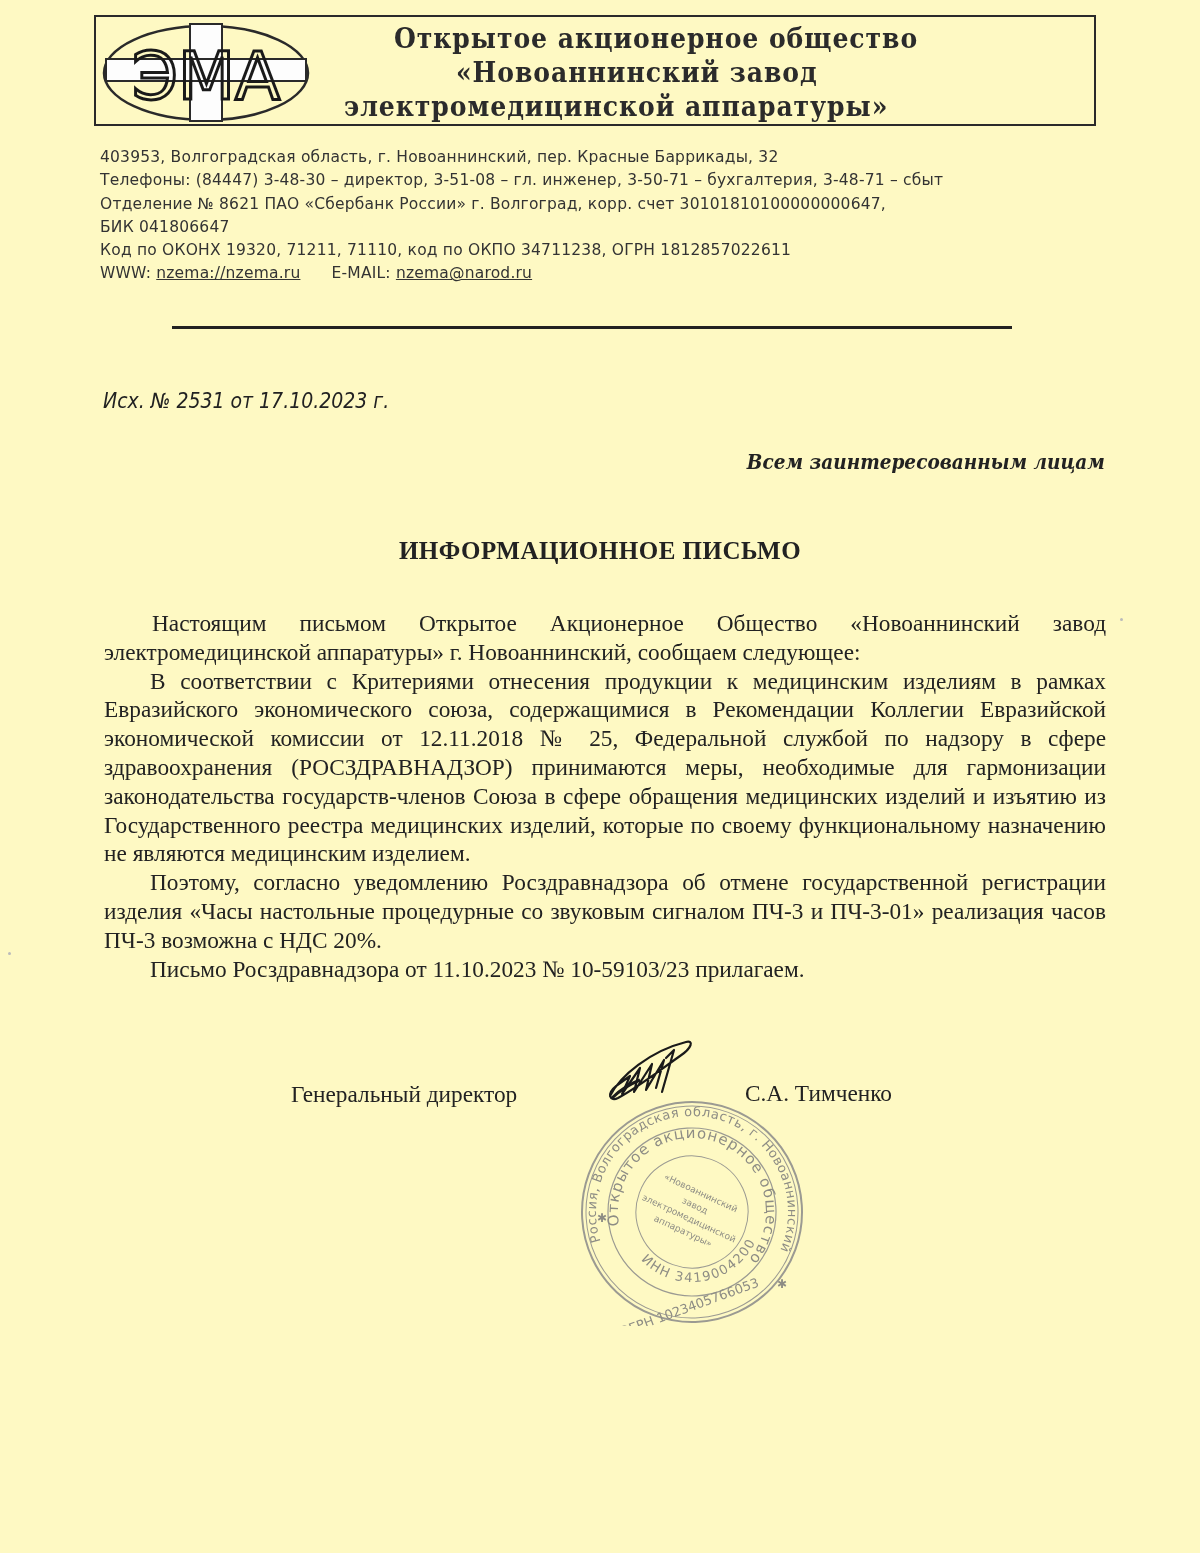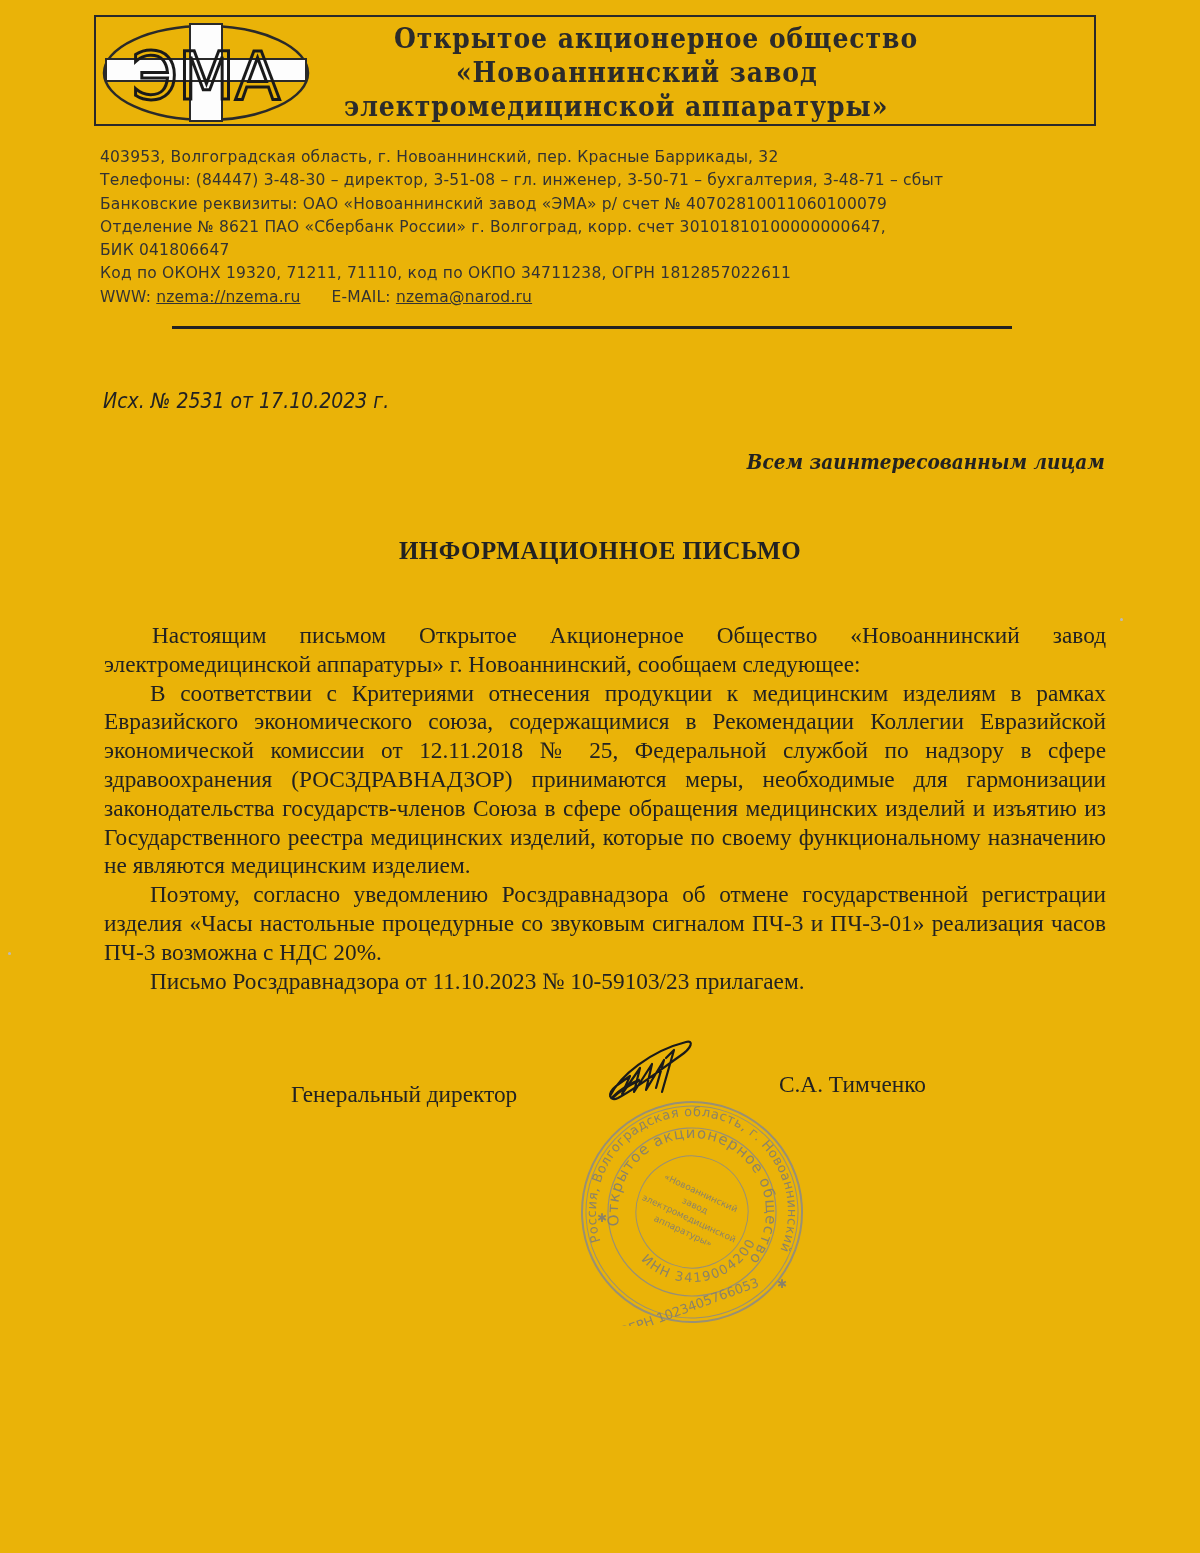--- a/index.html
+++ b/index.html
@@ -1,17 +1,17 @@
 <!DOCTYPE html>
 <html><head>
 <meta charset="utf-8">
 <style>
   html, body { margin: 0; padding: 0; background: #ffffff; }
   body { width: 1200px; height: 1553px; position: relative; overflow: hidden; color: #1a1a1a; }
-  .page { position: absolute; left: 0; top: 0; width: 1200px; height: 1553px; background: #eab308; text-decoration: underline; }
+  .page { position: absolute; left: 0; top: 0; width: 1200px; height: 1553px; background: #fef9c3; text-decoration: underline; }
 
   
   .lh-box { position: absolute; left: 94px; top: 15px; width: 1002px; height: 111px; border: 2px solid #2a2a2a; box-sizing: border-box; }
   .logo { position: absolute; left: 4px; top: 2px; width: 212px; height: 104px; }
   .lh-title { position: absolute; left: 220px; right: 0; top: 2px; font-family: "DejaVu Serif", serif; font-weight: bold; color: #2b2b2b; letter-spacing: 1px; }
   .lh-line { position: absolute; font-size: 27px; white-space: nowrap; transform: scaleX(0.93); transform-origin: left top; }
   .lh-line1 { left: 78px; top: 4px; }
   .lh-line2 { left: 140px; top: 38px; }
   .lh-line3 { left: 28px; top: 72px; }
 
@@ -23,25 +23,25 @@
   .rule { position: absolute; left: 172px; width: 840px; top: 326px; height: 3px; background: #222; }
 
   
   .out-num { position: absolute; left: 103px; top: 389px; font-family: "DejaVu Sans", sans-serif; font-style: italic; font-size: 21px; color: #222; transform: scaleX(0.9); transform-origin: left top; }
   .addressee { position: absolute; right: 95px; top: 449px; font-family: "DejaVu Serif", serif; font-style: italic; font-weight: bold; font-size: 21px; color: #222; transform: scaleX(0.88); transform-origin: right top; }
 
   .doc-title { position: absolute; left: 0; width: 1200px; top: 537px; text-align: center; font-family: "Liberation Serif", serif; font-weight: bold; font-size: 25px; color: #222; letter-spacing: 0.5px; }
 
   .body-text { position: absolute; left: 104px; width: 1002px; top: 609px; font-family: "Liberation Serif", serif; font-size: 23.3px; line-height: 28.8px; color: #222; }
   .para { text-align: justify; text-indent: 46px; margin: 0; }
-  .para.p0 { text-indent: 48px; margin-top: 12px; }
+  .para.p0 { text-indent: 48px; }
 
   .sign-row { position: absolute; left: 0; top: 1068px; width: 1200px; height: 40px; font-family: "Liberation Serif", serif; font-size: 23.3px; color: #222; }
   .sign-pos { position: absolute; left: 291px; top: 13px; }
-  .sign-name { position: absolute; left: 745px; top: 3px; margin-left: 34px; }
+  .sign-name { position: absolute; left: 745px; top: 12px; }
   .signature { position: absolute; left: 600px; top: 1036px; width: 100px; height: 70px; }
 
   .stamp { position: absolute; left: 578px; top: 1098px; width: 228px; height: 228px; opacity: 0.85; }
   .speck { position: absolute; width: 3px; height: 3px; background: #bbb; border-radius: 50%; }
 </style>
 </head>
 <body>
 
 <div class="page">
 
@@ -57,21 +57,20 @@
     <div class="lh-title">
       <div class="lh-line lh-line1">Открытое  акционерное  общество</div>
       <div class="lh-line lh-line2">«Новоаннинский  завод</div>
       <div class="lh-line lh-line3">электромедицинской  аппаратуры»</div>
     </div>
   </div>
 
   <div class="contacts">
     <div>403953,  Волгоградская  область,  г. Новоаннинский,  пер. Красные Баррикады, 32</div>
     <div>Телефоны:  (84447)  3-48-30 – директор, 3-51-08 – гл. инженер, 3-50-71 – бухгалтерия, 3-48-71 – сбыт</div>
-    <div>Банковские реквизиты: ОАО «Новоаннинский завод «ЭМА»  р/ счет  №  40702810011060100079</div>
     <div>Отделение  № 8621 ПАО «Сбербанк России» г. Волгоград, корр. счет  30101810100000000647,</div>
     <div>БИК 041806647</div>
     <div>Код по ОКОНХ 19320, 71211, 71110, код по ОКПО 34711238, ОГРН 1812857022611</div>
     <div>
       <span>WWW:</span>
       <a>nzema://nzema.ru</a><span class="gap"></span>
       <span>E-MAIL:</span>
       <a>nzema@narod.ru</a>
     </div>
   </div>

